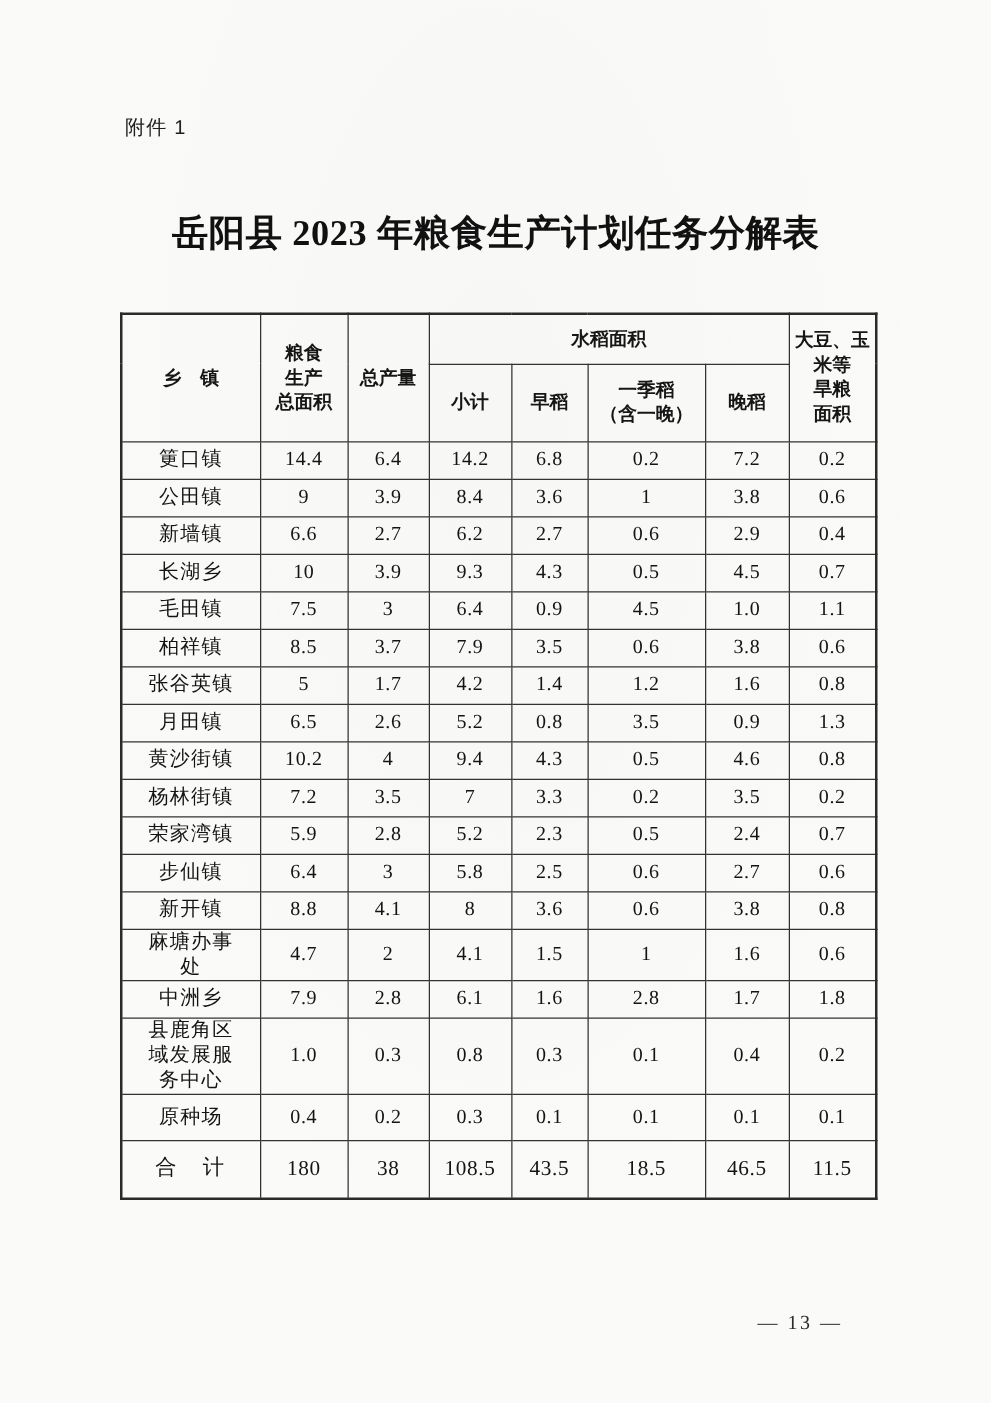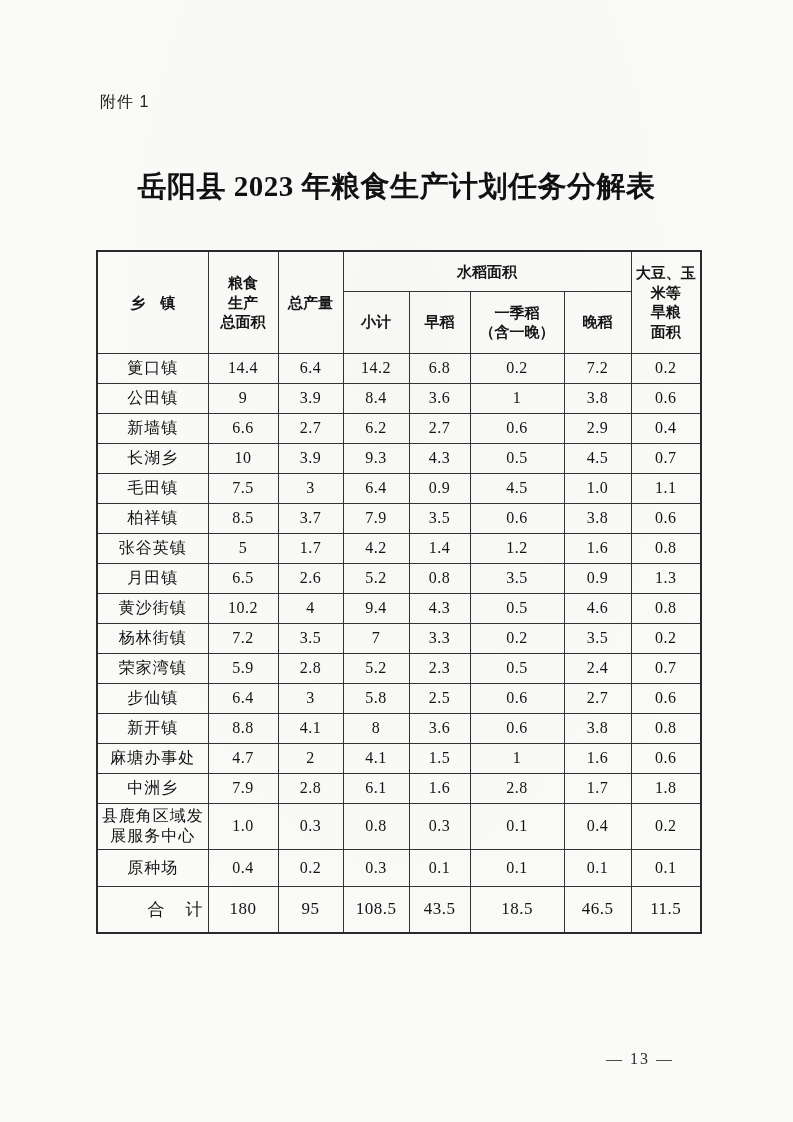--- a/index.html
+++ b/index.html
@@ -81,32 +81,32 @@
   thead tr.hrow2 { height: 62px; }
   tbody td {
     font-size: 16px;
     letter-spacing: 0.5px;
     color: #141414;
   }
   tbody td.rowname {
     font-size: 16px;
     letter-spacing: 1px;
     line-height: 1.25;
-    padding: 0 3px;
+    padding: 0 16px;
+    font-family: Liberation Mono, monospace;
   }
   tbody tr { height: 30px; }
   tbody tr.tall { height: 46px; }
   tbody tr.med { height: 37px; }
   tbody tr.total-row { height: 47px; }
   tbody tr.total-row td {
     font-size: 17px;
   }
   tbody tr.total-row td.rowname {
     letter-spacing: 2px;
-    text-align: right;
   }
   .page-number {
     position: absolute;
     top: 1050px;
     left: 560px;
     width: 160px;
     text-align: center;
     font-size: 16px;
     letter-spacing: 2px;
     color: #2b2b2b;
@@ -321,21 +321,21 @@
           <td>0.2</td>
           <td>0.3</td>
           <td>0.1</td>
           <td>0.1</td>
           <td>0.1</td>
           <td>0.1</td>
         </tr>
         <tr class="total-row">
           <td class="rowname">合　计</td>
           <td>180</td>
-          <td>95</td>
+          <td>38</td>
           <td>108.5</td>
           <td>43.5</td>
           <td>18.5</td>
           <td>46.5</td>
           <td>11.5</td>
         </tr>
       </tbody>
   </table>
 
   <div class="page-number">— 13 —</div>

